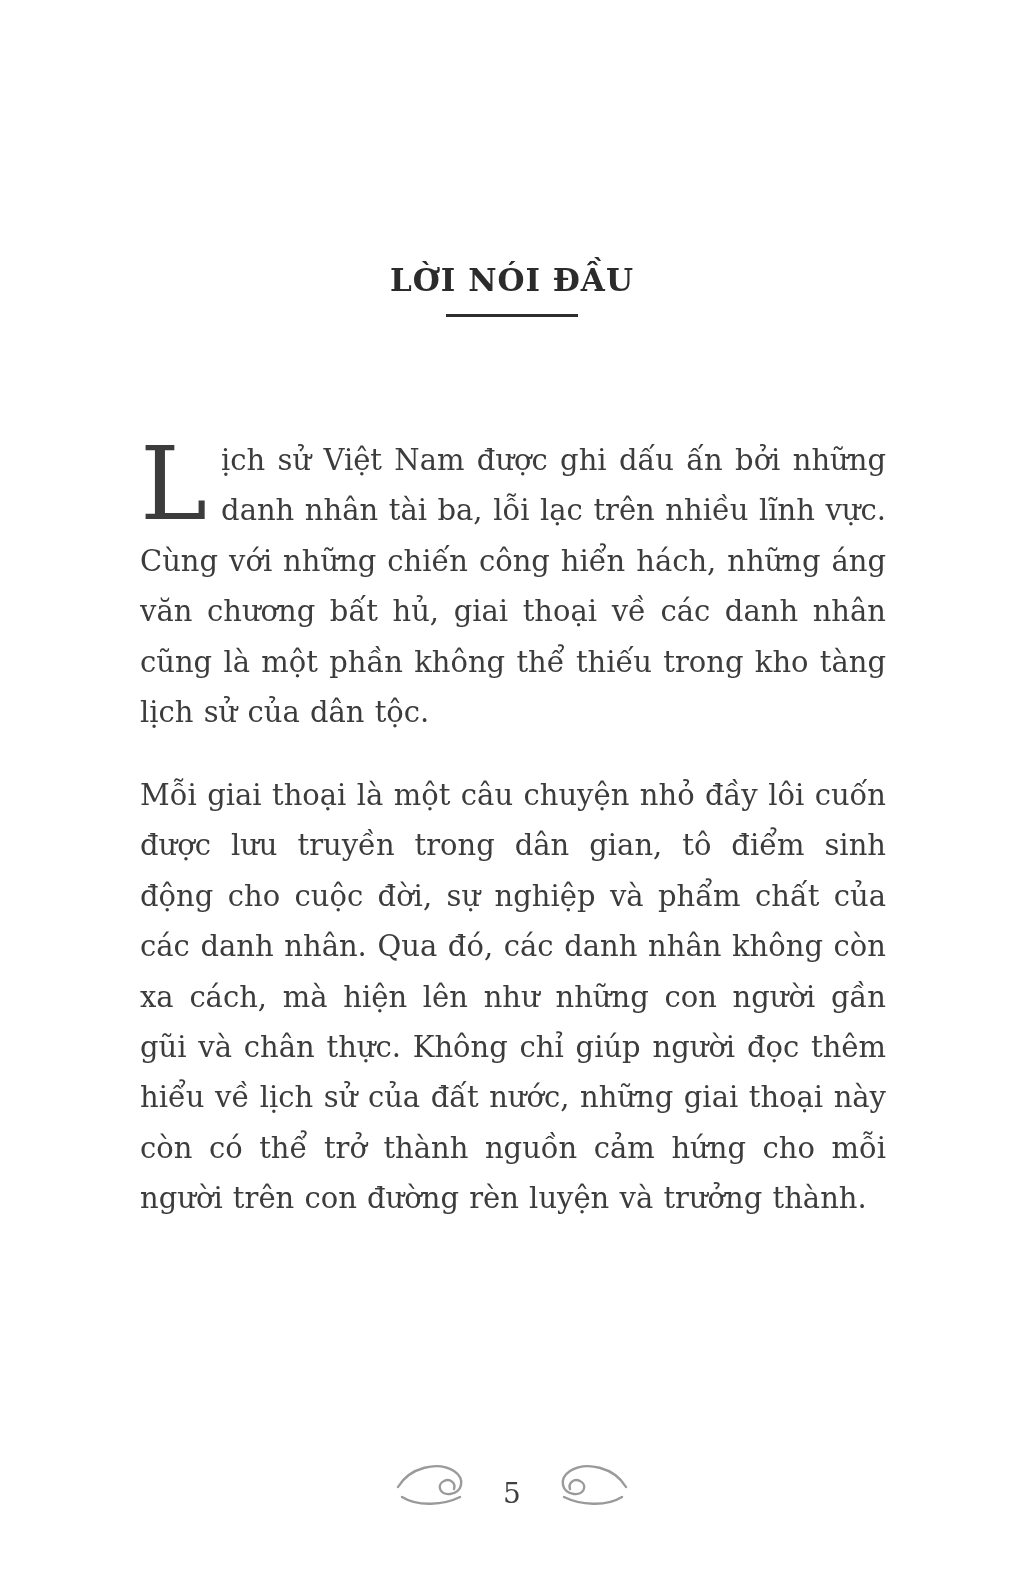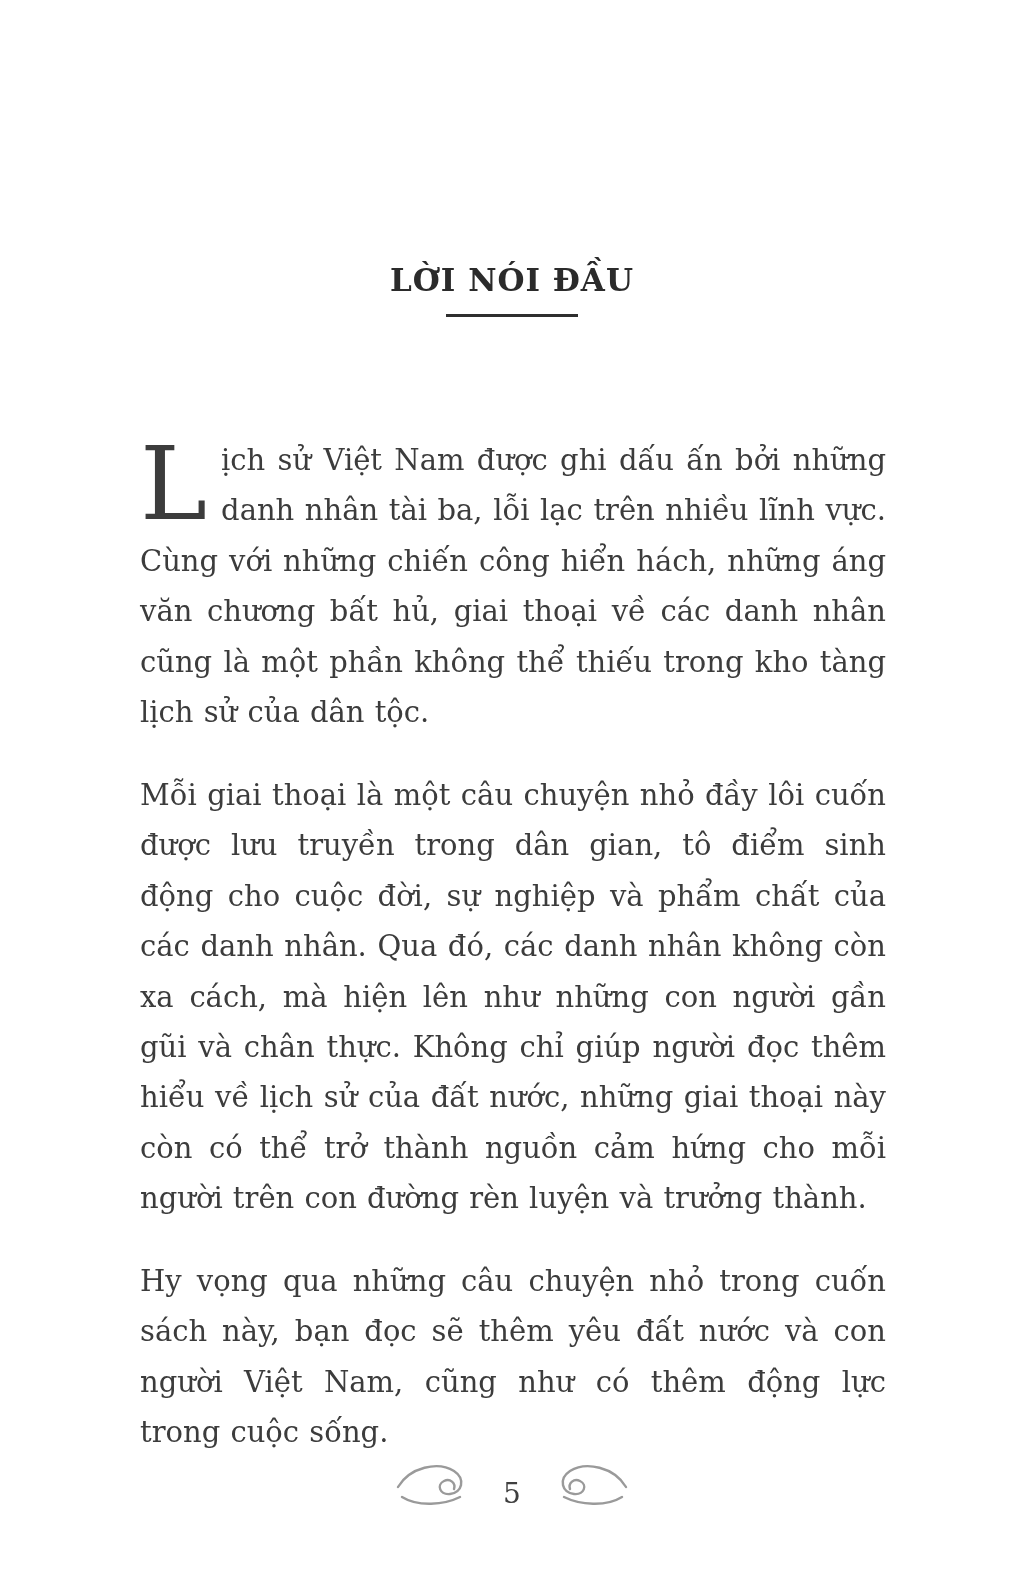--- a/index.html
+++ b/index.html
@@ -91,21 +91,20 @@
   <header class="title-block">
     <h1 class="page-title">LỜI NÓI ĐẦU</h1>
     <div class="title-rule"></div>
   </header>
 
   <main class="body-text">
     <p class="para"><span class="dropcap">L</span><span>ịch sử Việt Nam được ghi dấu ấn bởi những danh nhân tài ba, lỗi lạc trên nhiều lĩnh vực. Cùng với những chiến công hiển hách, những áng văn chương bất hủ, giai thoại về các danh nhân cũng là một phần không thể thiếu trong kho tàng lịch sử của dân tộc.</span></p>
 
     <p class="para">Mỗi giai thoại là một câu chuyện nhỏ đầy lôi cuốn được lưu truyền trong dân gian, tô điểm sinh động cho cuộc đời, sự nghiệp và phẩm chất của các danh nhân. Qua đó, các danh nhân không còn xa cách, mà hiện lên như những con người gần gũi và chân thực. Không chỉ giúp người đọc thêm hiểu về lịch sử của đất nước, những giai thoại này còn có thể trở thành nguồn cảm hứng cho mỗi người trên con đường rèn luyện và trưởng thành.</p>
 
-    <p class="para">Hy vọng qua những câu chuyện nhỏ trong cuốn sách này, bạn đọc sẽ thêm yêu đất nước và con người Việt Nam, cũng như có thêm động lực trong cuộc sống.</p>
   </main>
 
   <footer class="page-footer">
     <span class="ornament-wrap">
       <svg class="ornament-svg" width="240" height="70" viewBox="0 0 240 70" fill="none" xmlns="http://www.w3.org/2000/svg">
 
         <path d="M6,34 C 18,14 46,8 62,18 C 74,26 70,40 58,41 C 48,42 44,32 52,28 C 58,25 64,30 62,36" stroke="#9a9a9a" stroke-width="2.4" stroke-linecap="round" fill="none"></path>
         <path d="M10,44 C 26,54 52,52 68,44" stroke="#9a9a9a" stroke-width="2.4" stroke-linecap="round" fill="none"></path>
 
         <path d="M234,34 C 222,14 194,8 178,18 C 166,26 170,40 182,41 C 192,42 196,32 188,28 C 182,25 176,30 178,36" stroke="#9a9a9a" stroke-width="2.4" stroke-linecap="round" fill="none"></path>

